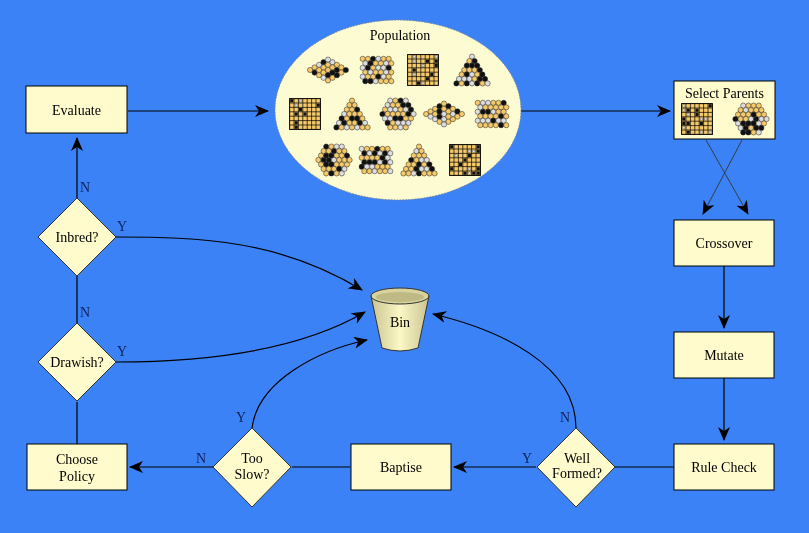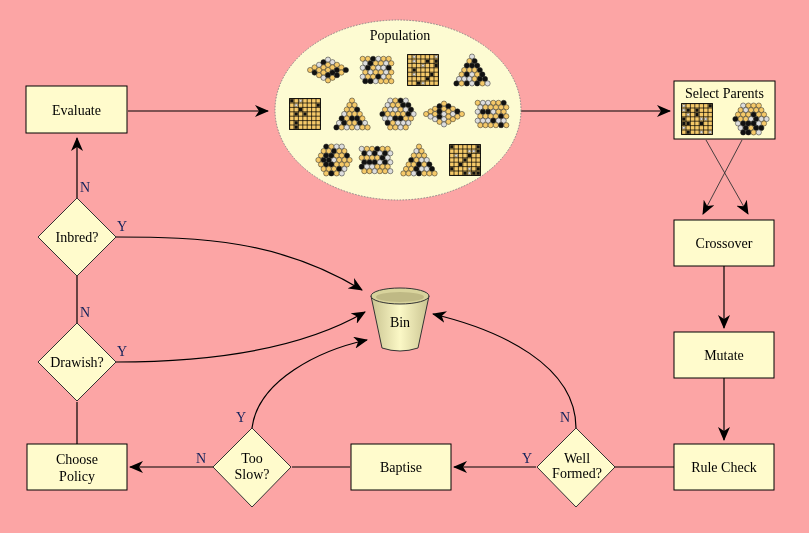--- a/index.html
+++ b/index.html
@@ -1,16 +1,16 @@
 <!DOCTYPE html>
 <html><head>
 <meta charset="utf-8">
 <style>
   html, body { margin: 0; padding: 0; background: #ffffff; }
-  #canvas { position: relative; width: 809px; height: 533px; overflow: hidden; background: #fca5a5; text-decoration: underline; }
+  #canvas { position: relative; width: 809px; height: 533px; overflow: hidden; background: #3b82f6; text-decoration: underline; }
   svg text { font-family: "Liberation Serif", "DejaVu Serif", serif; fill: #000; }
   .box { fill: #fffbcc; stroke: #000; stroke-width: 1; }
   .dia { fill: #fffbcc; stroke: #333; stroke-width: 1; }
   .edge { fill: none; stroke: #000; stroke-width: 1.2; }
   .thin { fill: none; stroke: #333; stroke-width: 0.9; }
   .lbl { font-size: 14px; text-anchor: middle; }
   .yn { font-size: 14px; fill: #10205a !important; }
 </style>
 </head>
 <body>

